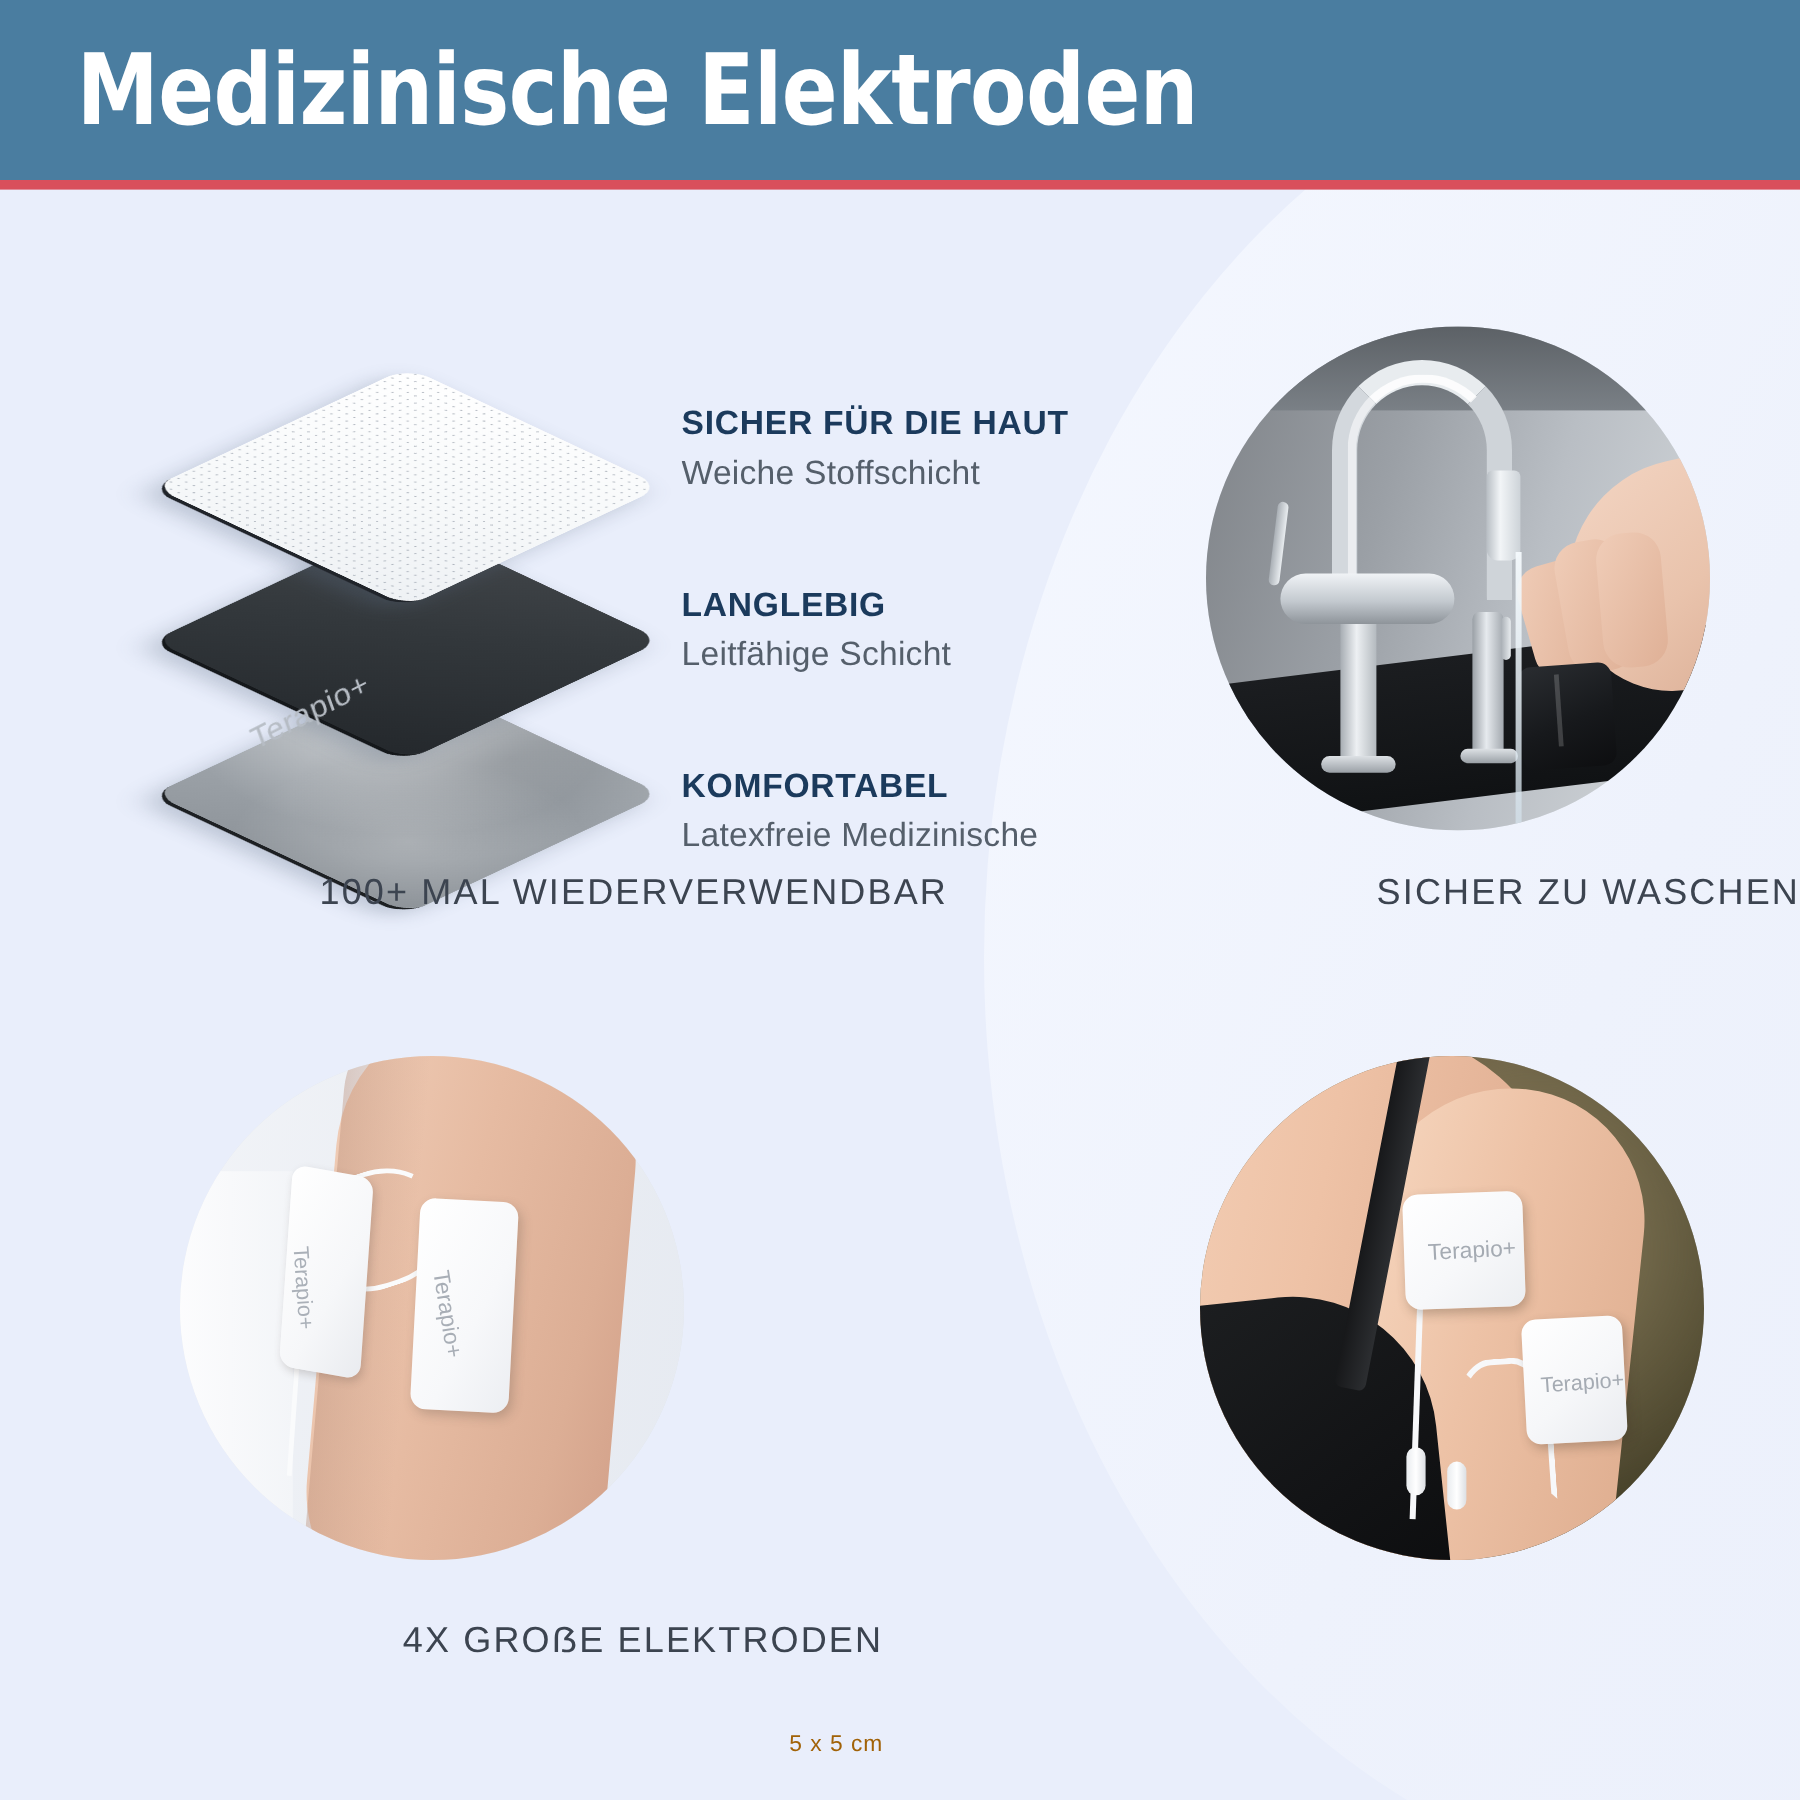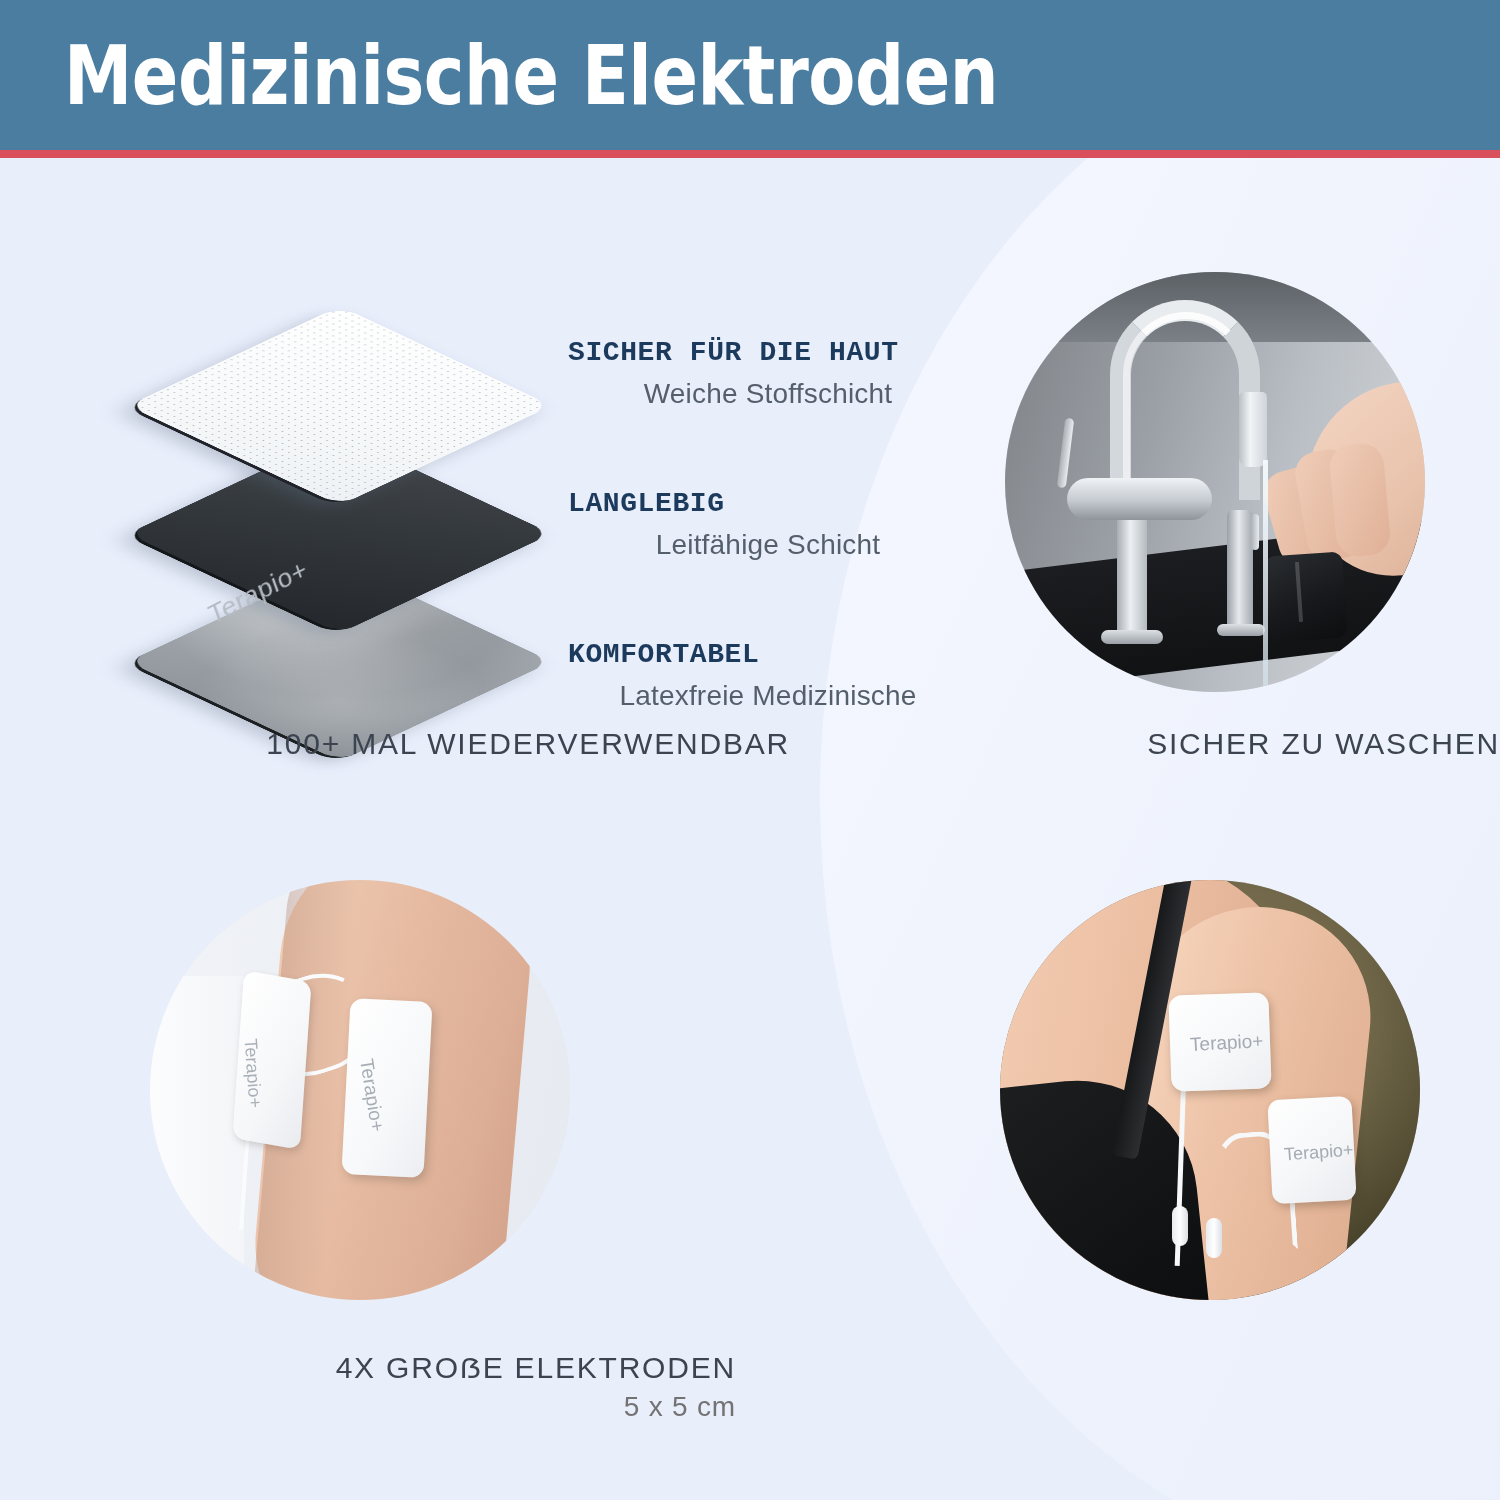--- a/index.html
+++ b/index.html
@@ -67,23 +67,24 @@
     font-weight: 300;
     color: #3c4450;
     letter-spacing: 1.8px;
     font-size: 30px;
     line-height: 40px;
     white-space: nowrap;
   }
   .caption .sub {
     display: block;
     letter-spacing: 0.8px;
-    font-size: 28px;
+    font-size: 19px;
     line-height: 38px;
-    color: #737373;
+    color: #a16207;
+    margin-top: 47px;
   }
 
   
   #layer-stack {
     left: 118px; top: 272px;
     width: 440px; height: 420px;
   }
   .layer {
     position: absolute;
     width: 300px; height: 300px;
@@ -147,31 +148,29 @@
   }
   .feature { margin-bottom: 75px; }
   .feature:last-child { margin-bottom: 0; }
   .feature-title {
     font-size: 28px;
     font-weight: bold;
     color: #1b3a5c;
     letter-spacing: 0.6px;
     line-height: 34px;
     white-space: nowrap;
-    font-family: Liberation Mono, monospace;
   }
   .feature-sub {
     margin-top: 6px;
     font-size: 28px;
     font-weight: 300;
     color: #555f6b;
     letter-spacing: 0.2px;
     line-height: 36px;
     white-space: nowrap;
-    text-align: center;
   }
 
   
   .photo-circle {
     position: absolute;
     border-radius: 50%;
     overflow: hidden;
     background: #dfe4ec;
   }
 

